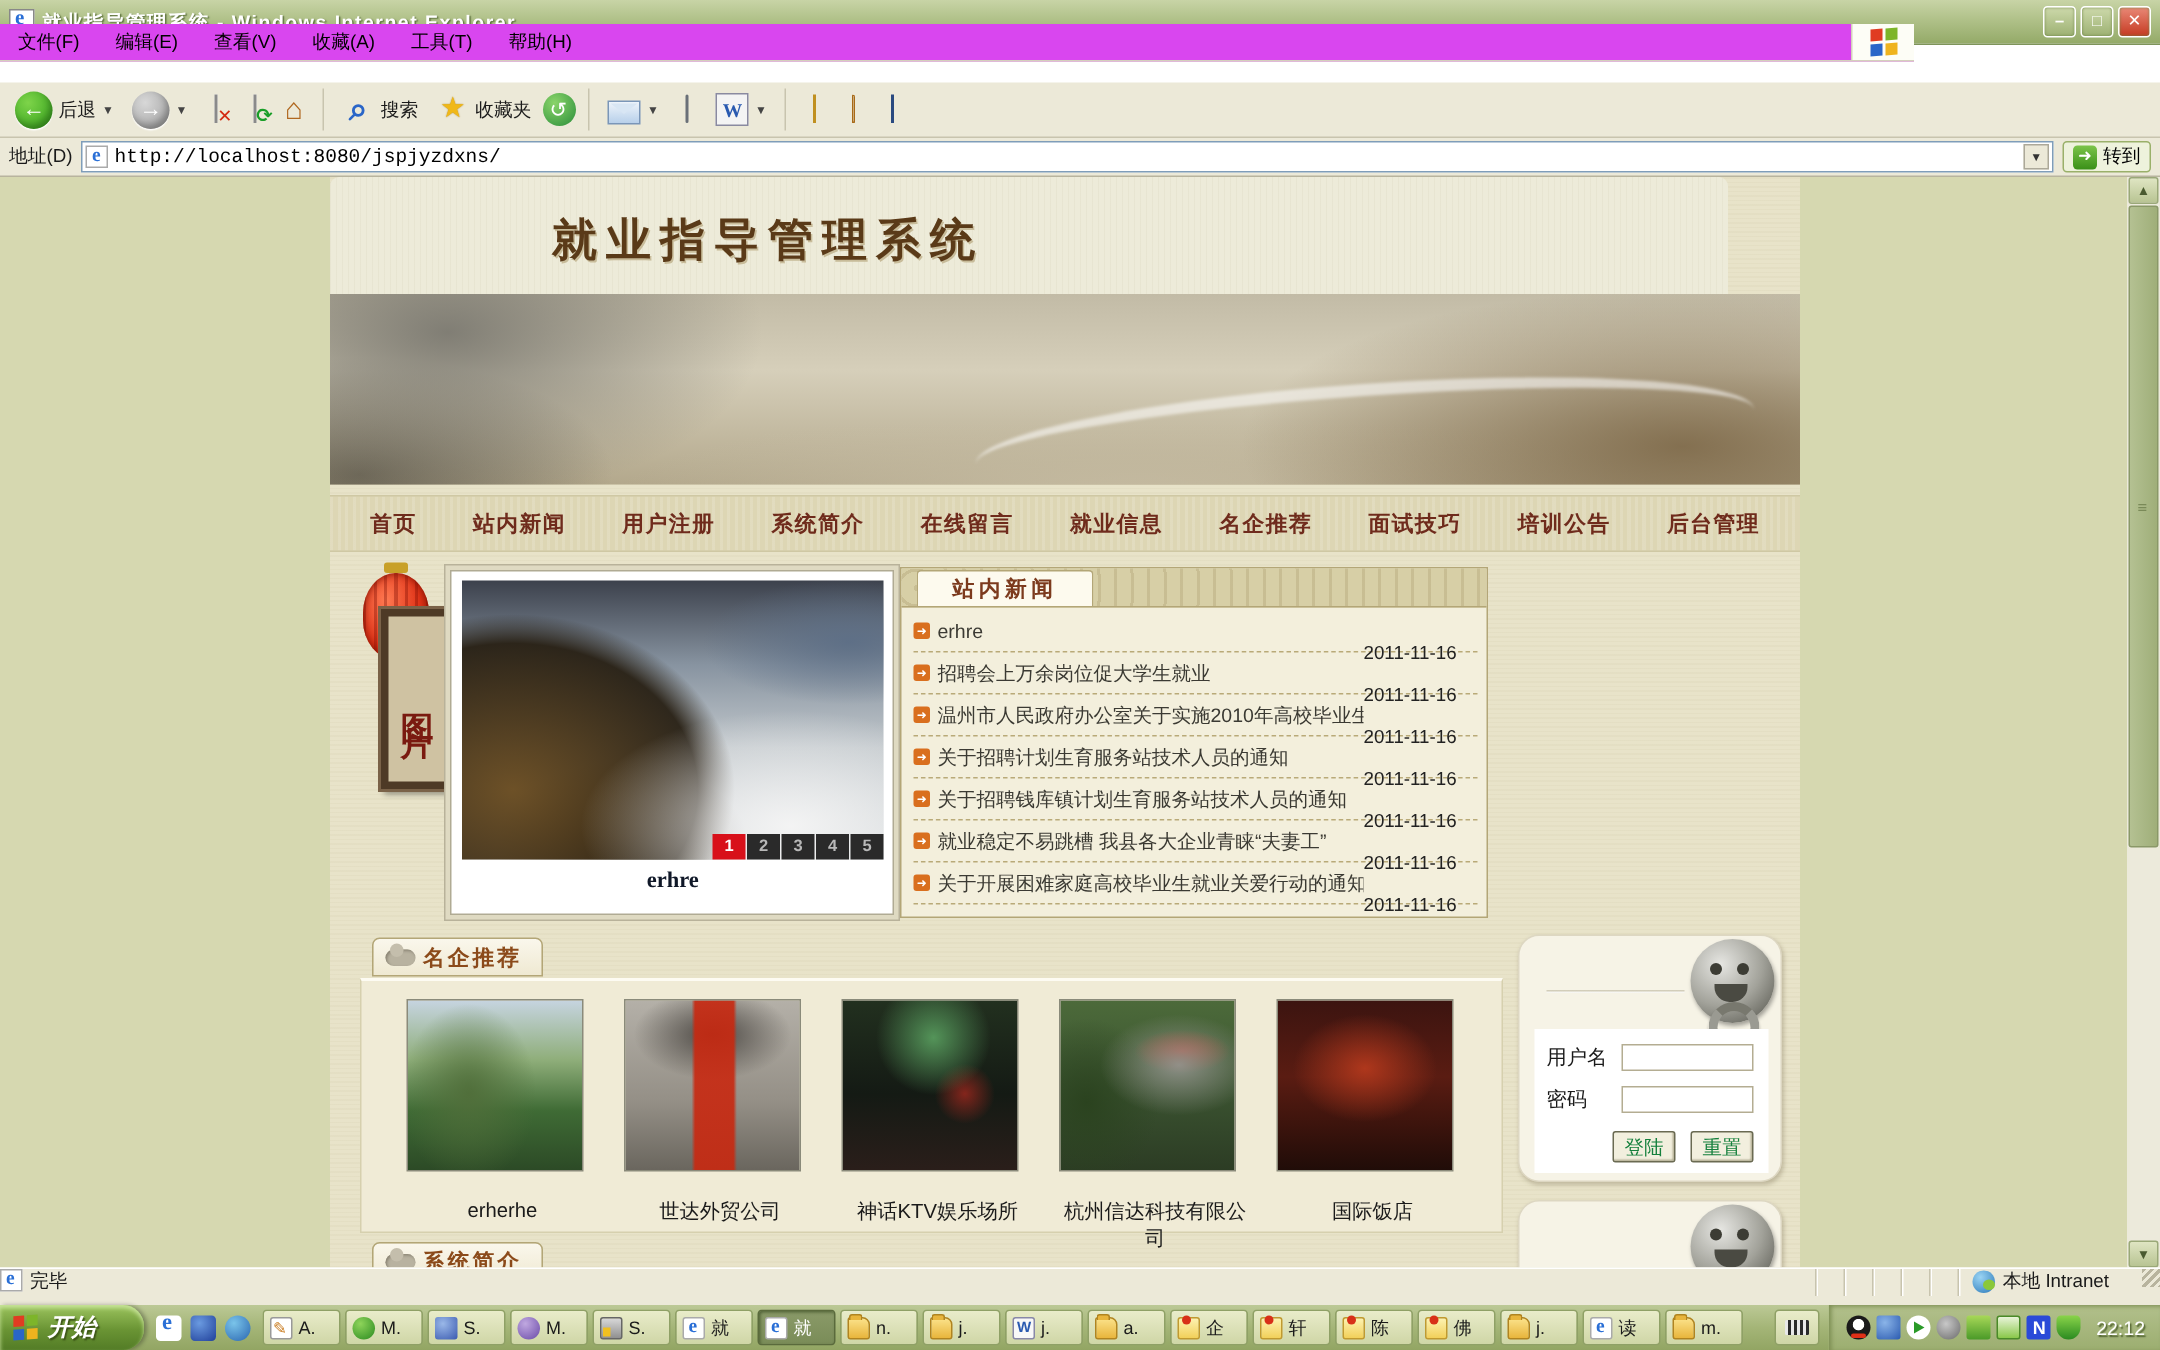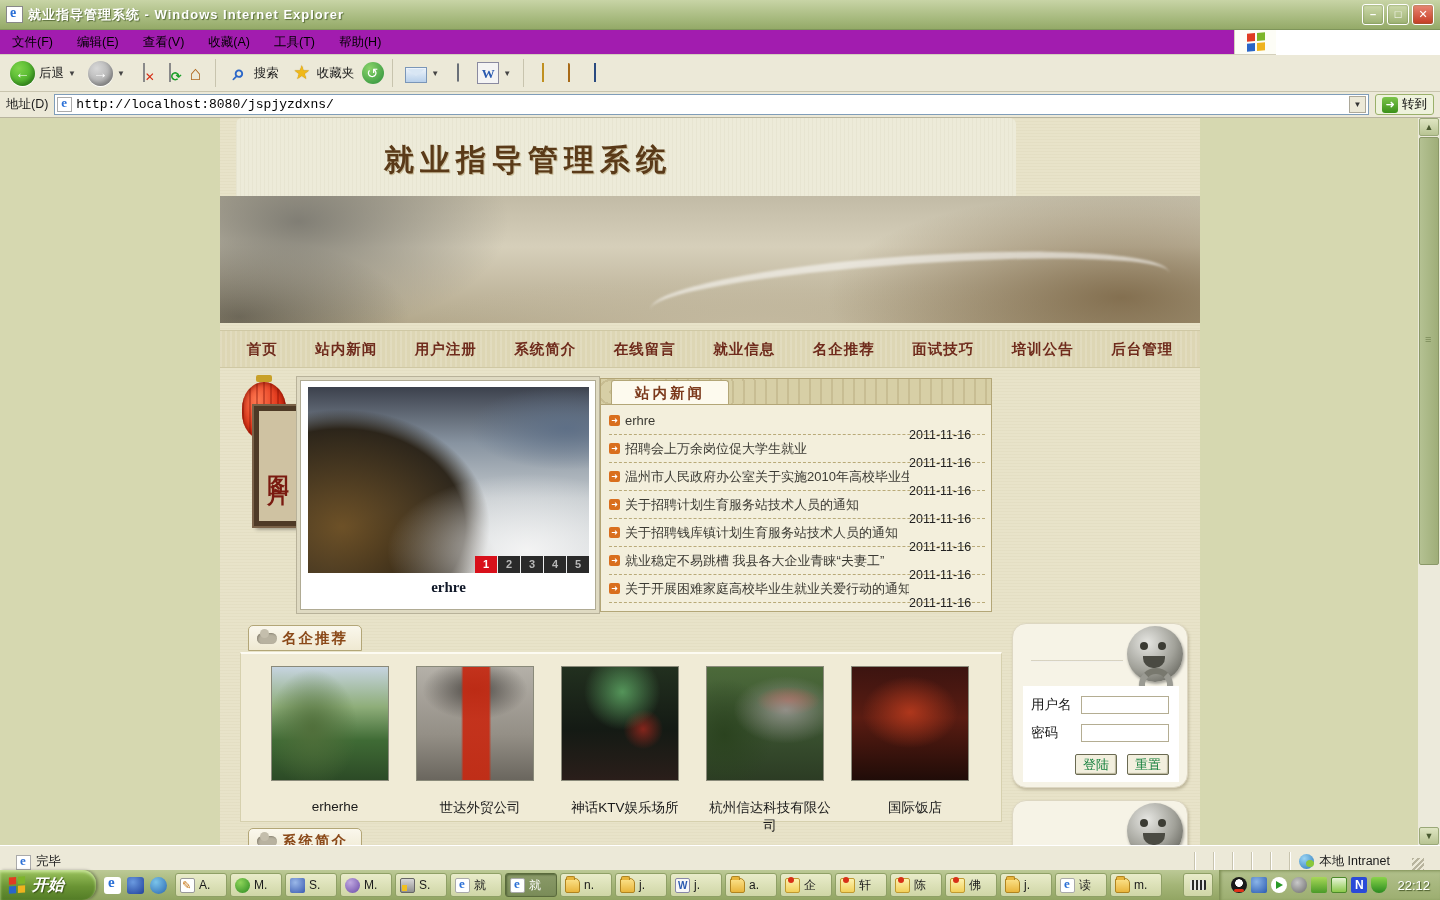--- a/index.html
+++ b/index.html
@@ -10,21 +10,21 @@
     background:linear-gradient(180deg,#c8d4a6 0%,#b0c189 45%,#94aa68 100%);
     border-bottom:1px solid #7e945a; display:flex; align-items:center; padding:0 6px; }
   .ie-doc-icon { width:17px; height:17px; background:#fff; border:1px solid #888; position:relative; margin-right:5px; }
   .ie-doc-icon::after { content:"e"; position:absolute; left:3px; top:-2px; color:#2a6fd6; font-weight:bold; font-size:14px; font-family:"Liberation Serif",serif; }
   #window-title { color:#fff; font-weight:bold; font-size:13px; text-shadow:1px 1px 1px #5a6e3a; letter-spacing:1px; }
   .winbtns { margin-left:auto; display:flex; gap:3px; }
   .winbtn { width:22px; height:21px; border-radius:3px; border:1px solid #fff; color:#fff; font-size:11px; line-height:19px; text-align:center; font-weight:bold;
     background:linear-gradient(180deg,#cdd9ab,#9db173); box-shadow:inset 0 0 2px #6d8247; }
   .winbtn.close { background:linear-gradient(180deg,#e98876,#c53a22); }
 
-  #menubar { position:absolute; left:0; top:30px; width:1276px; height:25px; background:#a21caf; border-bottom:1px solid #d4d0bc; display:flex; align-items:center; }
+  #menubar { position:absolute; left:0; top:16px; width:1276px; height:25px; background:#d946ef; border-bottom:1px solid #d4d0bc; display:flex; align-items:center; }
   .menu-item { font-size:12.5px; color:#000; padding:0 12px; }
   #menubar-logo { margin-left:auto; width:42px; height:24px; background:#fdfdf6; border-left:1px solid #d4d0bc; display:flex; align-items:center; justify-content:center; }
   .winlogo { width:18px; height:18px; position:relative; transform:skewY(-4deg); }
   .winlogo i { position:absolute; width:8px; height:8px; }
   .winlogo i:nth-child(1){left:0;top:0;background:#e03c22;}
   .winlogo i:nth-child(2){right:0;top:0;background:#7db52a;}
   .winlogo i:nth-child(3){left:0;bottom:0;background:#2a66c8;}
   .winlogo i:nth-child(4){right:0;bottom:0;background:#efb31e;}
 
   #toolbar { position:absolute; left:0; top:55px; width:1440px; height:37px; background:#ece9d8; border-bottom:1px solid #c8c4ae; display:flex; align-items:center; padding:0 6px; gap:4px; }
@@ -64,22 +64,22 @@
   
   #viewport { position:absolute; left:0; top:118px; width:1418px; height:727px; background:#d6d8b0; overflow:hidden; }
   #vscroll { position:absolute; right:0; top:118px; width:22px; height:727px; background:#eceadb; }
   .scr-btn { position:absolute; left:1px; width:20px; height:18px; background:linear-gradient(180deg,#dfe5c2,#b8c493); border:1px solid #9aa878; border-radius:2px; color:#4a5a30; font-size:9px; text-align:center; line-height:17px; }
   #scr-thumb { position:absolute; left:1px; top:19px; width:20px; height:428px; background:linear-gradient(90deg,#b4c192,#9fae79); border:1px solid #8a9868; border-radius:2px; }
   #scr-thumb::after { content:"≡"; position:absolute; left:5px; top:195px; color:#7a8a58; font-size:11px; }
 
   
   #page { position:absolute; left:220px; top:0; width:980px; height:727px; background:#e8e3c9;
     background-image:repeating-linear-gradient(0deg, rgba(180,170,130,.08) 0 1px, transparent 1px 3px); }
-  #page-header { position:absolute; left:0; top:0; width:780px; height:78px; background:#edebd9; border-radius:6px 6px 0 0;
-    background-image:repeating-linear-gradient(90deg, rgba(160,150,110,.07) 0 1px, transparent 1px 4px);margin-left:16px; }
+  #page-header { position:absolute; left:0; top:0; width:932px; height:78px; background:#edebd9; border-radius:6px 6px 0 0;
+    background-image:repeating-linear-gradient(90deg, rgba(160,150,110,.07) 0 1px, transparent 1px 4px); }
   #site-title { position:absolute; left:148px; top:22px; font-size:30px; font-weight:bold; color:#5a3a18; letter-spacing:6px; text-shadow:1px 1px 0 #c8bc9a; font-family:"Liberation Serif","DejaVu Serif",serif; }
   #banner { position:absolute; left:0; top:78px; width:980px; height:127px;
     background:
       radial-gradient(ellipse 300px 160px at 8% 20%, rgba(120,118,110,.9), rgba(120,118,110,0) 70%),
       radial-gradient(ellipse 260px 120px at 2% 95%, rgba(90,85,72,.8), rgba(90,85,72,0) 65%),
       radial-gradient(ellipse 420px 150px at 92% 80%, rgba(125,104,72,.9), rgba(125,104,72,0) 70%),
       radial-gradient(ellipse 500px 90px at 55% 108%, rgba(200,190,165,.9), rgba(200,190,165,0) 70%),
       linear-gradient(180deg,#c2bba6 0%,#d6cfba 40%,#b3a88c 100%); }
   .banner-swoosh { position:absolute; left:430px; top:60px; width:520px; height:70px; border-radius:50%;
     border-top:8px solid rgba(255,255,255,.55); transform:rotate(-4deg); filter:blur(1px); }
@@ -150,21 +150,21 @@
   .box-line { position:absolute; left:18px; width:92px; height:2px; background:linear-gradient(180deg,#cac4ac,#fff); }
   .side-inner { position:absolute; left:10px; width:156px; background:#fff; }
   #welcome-text { position:absolute; left:0; bottom:8px; width:100%; text-align:center; font-size:13.5px; color:#1a1a1a; line-height:18px; }
   .login-row { display:flex; align-items:center; margin:10px 0 0 8px; gap:6px; }
   .login-label { font-size:13.5px; color:#1a1a1a; width:44px; }
   .login-input { width:88px; height:18px; border:1px solid #b4ad92; background:#fff; font-size:12px; padding:0 2px; }
   .login-btns { display:flex; gap:10px; margin:12px 0 0 52px; }
   .xp-btn { min-width:42px; height:21px; background:#f2efde; border:1px solid #6a6a52; border-radius:2px; font-size:13px; color:#15803d; text-align:center; line-height:19px; cursor:pointer; box-shadow:inset -1px -1px 1px #b8b49a; }
 
   
-  #statusbar { position:absolute; left:0; top:845px; width:1440px; height:25px; background:#ece9d8; border-top:1px solid #fff; display:flex; align-items:flex-end; padding:0 16px; font-size:12.5px; color:#1a1a1a; }
+  #statusbar { position:absolute; left:0; top:845px; width:1440px; height:25px; background:#ece9d8; border-top:1px solid #fff; display:flex; align-items:flex-start; padding:0 0; font-size:12.5px; color:#1a1a1a; }
   .sb-sep { width:1px; height:18px; background:#c8c4ae; margin:0 9px; box-shadow:1px 0 0 #fff; }
   #sb-zone { display:flex; align-items:center; gap:5px; margin-right:18px; }
   .globe-ic { width:15px; height:15px; border-radius:50%; background:radial-gradient(circle at 35% 30%,#9ad4f4,#2a78b8); position:relative; }
   .globe-ic::after { content:""; position:absolute; left:7px; top:6px; width:8px; height:7px; border-radius:50%; background:#8ac83a; }
   #sb-grip { width:12px; height:12px; margin-left:4px; background:repeating-linear-gradient(135deg,#b8b49e 0 2px,transparent 2px 4px); }
 
   
   #taskbar { position:absolute; left:0; top:870px; width:1440px; height:30px; background:linear-gradient(180deg,#bcc996 0%,#a4b577 50%,#92a563 100%); display:flex; align-items:center; }
   #start-button { flex:0 0 auto; width:96px; height:30px; border-radius:0 14px 14px 0; background:linear-gradient(180deg,#9cc45e 0%,#6a9434 55%,#537c26 100%); box-shadow:inset 0 2px 3px #c8e49a, 2px 0 3px rgba(0,0,0,.3); display:flex; align-items:center; gap:6px; padding-left:8px; cursor:pointer; }
   #start-button .winlogo { transform:skewY(-4deg) scale(.9); }

